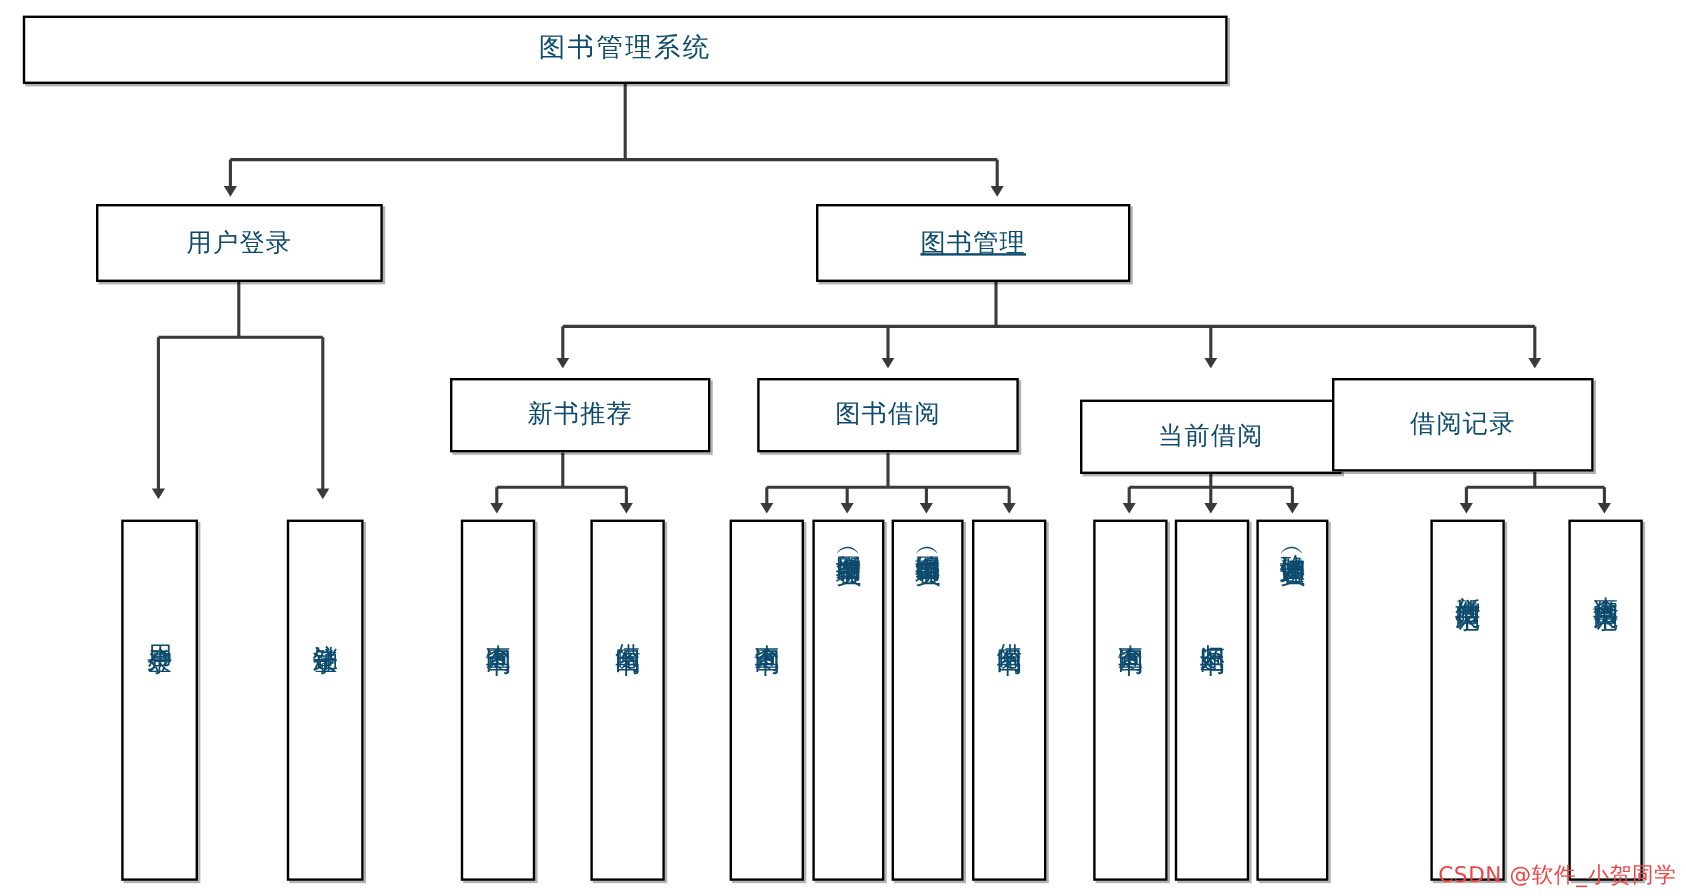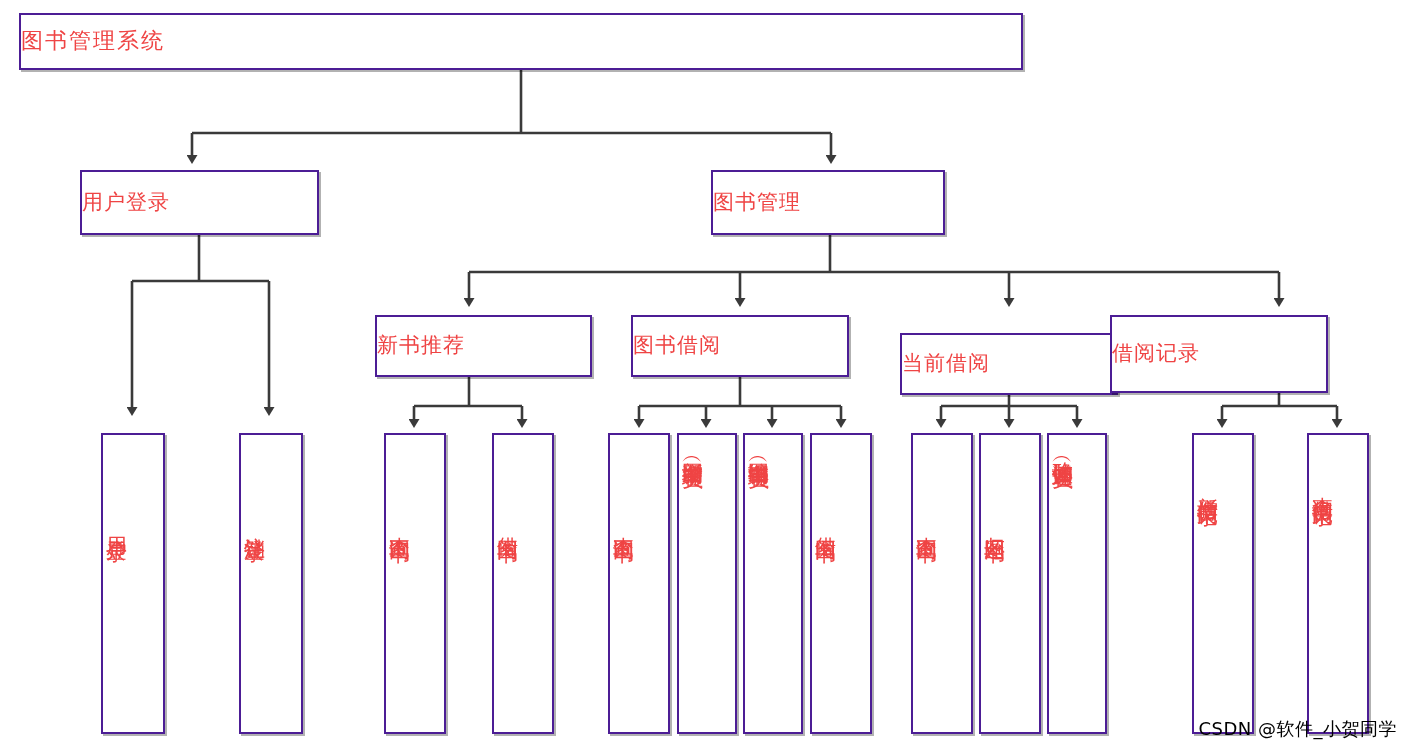--- a/index.html
+++ b/index.html
@@ -23,26 +23,26 @@
     left: 0;
     top: 0;
     width: 1405px;
     height: 747px;
     pointer-events: none;
   }
   .node {
     position: absolute;
     box-sizing: border-box;
     background: #ffffff;
-    border: 2px solid #4c1d95;
+    border: 2px solid #000000;
     box-shadow: 2px 2px 0 0 rgba(0,0,0,0.30);
     display: flex;
     align-items: center;
-    justify-content: flex-start;
-    color: #ef4444;
+    justify-content: center;
+    color: #0c4a6e;
   }
   .node-h .node-label {
     font-size: 21px;
     line-height: 1.2;
     letter-spacing: 1px;
     white-space: nowrap;
   }
   .node-root .node-label {
     font-size: 22px;
     letter-spacing: 2px;
@@ -61,21 +61,21 @@
     display: block;
   }
   .node-v.fit-tall .node-label {
     letter-spacing: 1px;
   }
   #watermark {
     position: absolute;
     right: 8px;
     bottom: 6px;
     font-size: 18px;
-    color: #000000;
+    color: #ef4444;
     letter-spacing: 0.5px;
     white-space: nowrap;
     user-select: none;
   }
 </style>
 </head>
 <body>
 
 <div id="diagram-root">
 
@@ -130,21 +130,21 @@
   </svg>
 
   <div class="node node-h node-root" style="left:19px; top:13px; width:1004px; height:57px;">
     <span class="node-label">图书管理系统</span>
   </div>
 
   <div class="node node-h" style="left:80px; top:170px; width:239px; height:65px;">
     <span class="node-label">用户登录</span>
   </div>
 
-  <div class="node node-h" style="left:711px; top:170px; width:234px; height:65px;">
+  <div class="node node-h" style="left:680px; top:170px; width:262px; height:65px;text-decoration:underline;">
     <span class="node-label">图书管理</span>
   </div>
 
   <div class="node node-h" style="left:361px; top:315px; width:217px; height:62px;margin-left:14px;">
     <span class="node-label">新书推荐</span>
   </div>
 
   <div class="node node-h" style="left:631px; top:315px; width:218px; height:62px;">
     <span class="node-label">图书借阅</span>
   </div>

